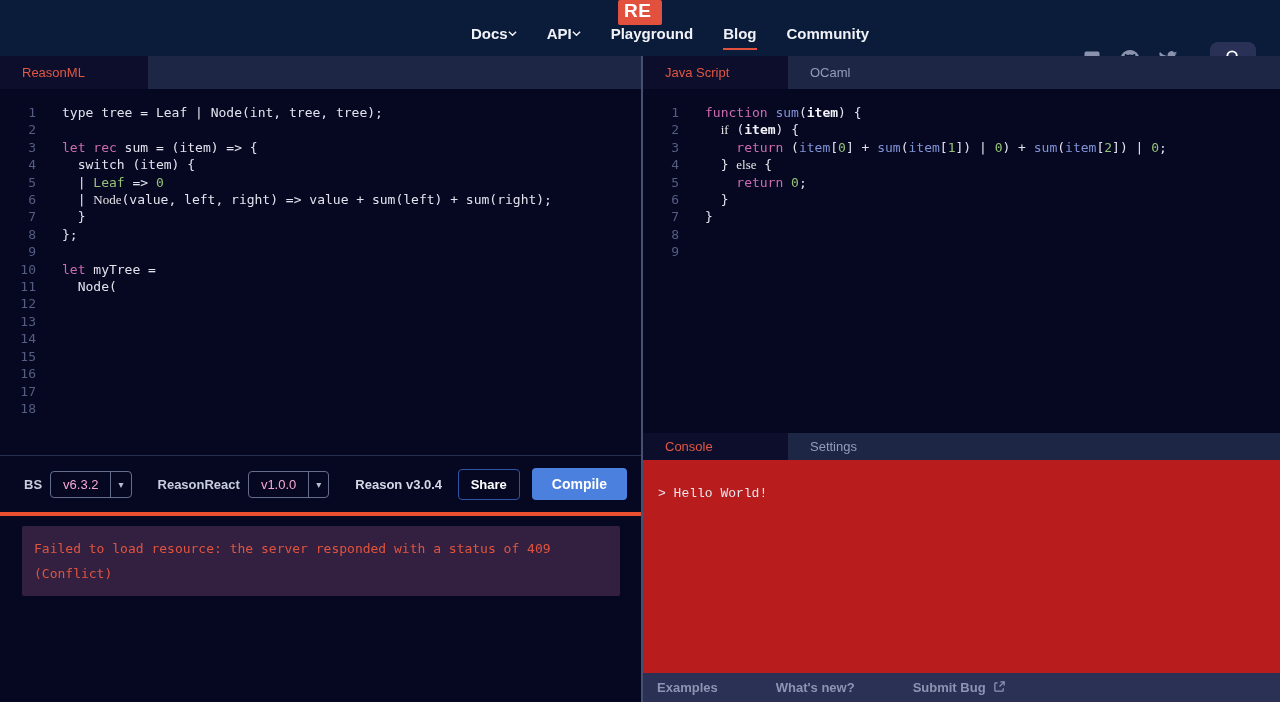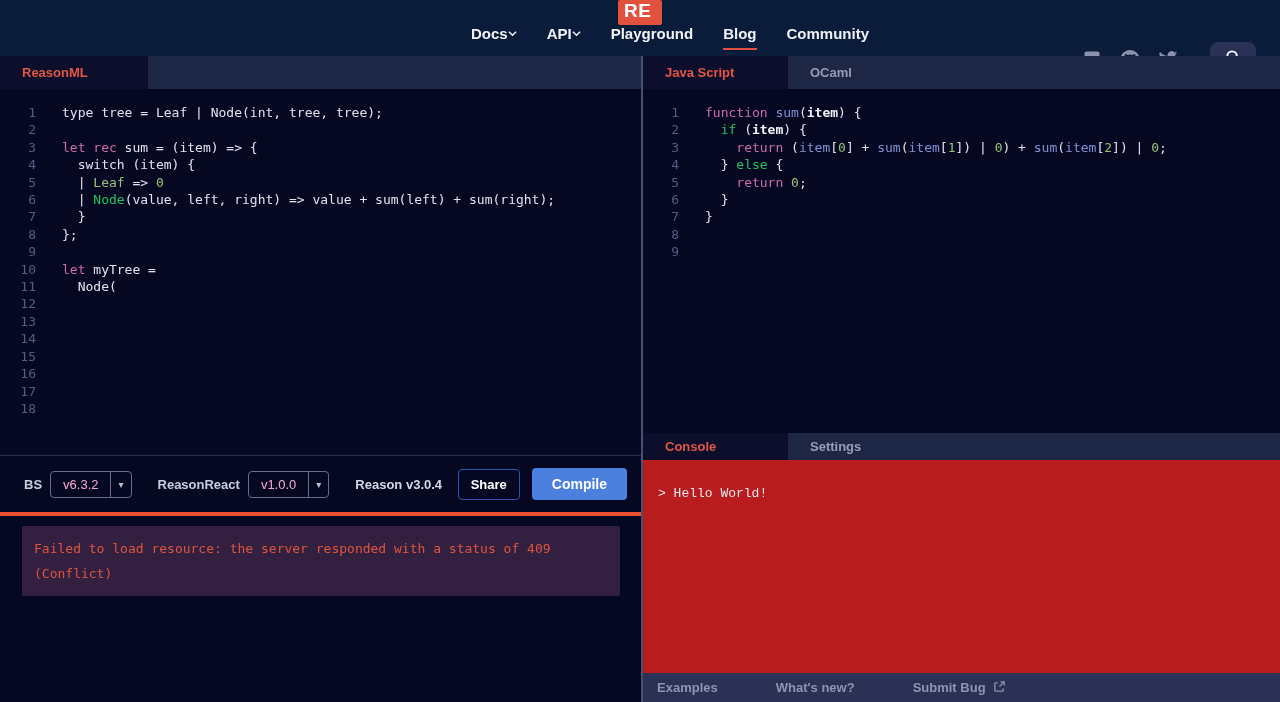--- a/index.html
+++ b/index.html
@@ -19,39 +19,39 @@
   .search-btn { width:46px; height:34px; background:#2a3156; border-radius:8px; display:flex; align-items:center; justify-content:center; margin-left:14px; cursor:pointer; }
 
   
   .main { display:flex; height:646px; }
   .pane-left { width:641px; display:flex; flex-direction:column; background:#060822; }
   .v-divider { width:2px; background:#465072; }
   .pane-right { flex:1; display:flex; flex-direction:column; background:#060822; }
 
   
   .tabbar { height:33px; background:#1e2646; display:flex; align-items:stretch; flex-shrink:0; }
-  .tab { display:flex; align-items:center; padding:8px 22px; font-size:13px; font-weight:700; color:#959cb8; cursor:pointer; }
+  .tab { display:flex; align-items:center; padding:8px 22px; font-size:13px; font-weight:400; color:#959cb8; cursor:pointer; }
   .tab.active { background:#0c0e2c; color:#e25743; }
   .tab.w { width:148px; }
   .dash { width:14px; height:4px; border-radius:1px; background:#e8503c; cursor:pointer; }
 
   
   .editor { font-family:"DejaVu Sans Mono", monospace; font-size:13px; line-height:17.4px; padding-top:15px; flex-shrink:0; }
   .editor-left { height:366px; }
   .editor-right { height:341px; }
   .code-line { display:flex; white-space:pre; }
   .ln { width:36px; text-align:right; color:#555d82; flex-shrink:0; user-select:none; }
   .lc { padding-left:26px; color:#e3e3ee; }
   .tok-pl  { color:#e3e3ee; }
   .tok-plb { color:#f2f2f8; font-weight:bold; }
   .tok-kw  { color:#ce6bb0; }
   .tok-id  { color:#8093d6; }
   .tok-num { color:#97c278; }
   .tok-grn { color:#97c278; }
-  .tok-orn { color:#22c55e; }
+  .tok-orn { color:#e5e5e5;font-family:Liberation Serif, serif; }
 
   
   .toolbar { height:57px; border-top:1px solid #262e52; display:flex; align-items:center; padding:0 14px 0 24px; flex-shrink:0; }
   .tb-label { font-size:13px; color:#c9cede; font-weight:600; margin-right:8px; }
   .dropdown { display:flex; align-items:center; border:1px solid #666d8a; border-radius:4px; height:27px; cursor:pointer; }
   .dd-value { padding:0 12px; font-size:13px; color:#f9a8d4; }
   .dd-arrow { border-left:1px solid #666d8a; height:100%; display:flex; align-items:center; padding:0 7px; color:#b8bdd2; font-size:10px; }
   .tb-gap { width:26px; }
   .tb-text { font-size:13px; color:#d5d9e6; font-weight:600; }
   .share-btn { margin-left:auto; border:1px solid #2e55a3; border-radius:4px; background:transparent; color:#fff; font-size:13px; font-weight:600; padding:7px 12px; cursor:pointer; font-family:inherit; }

